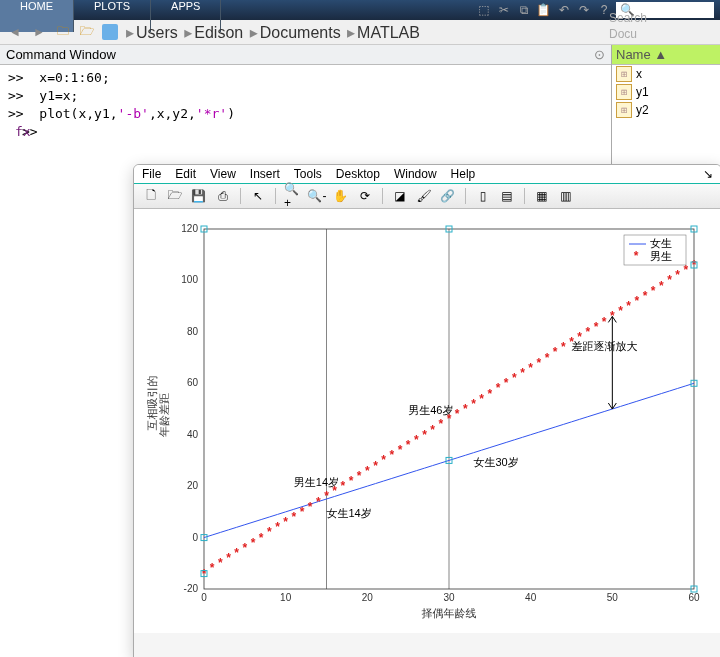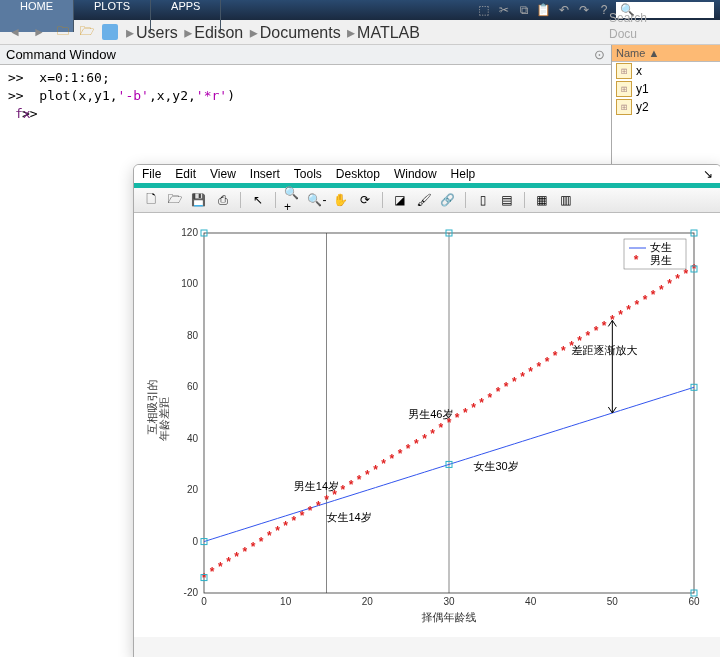--- a/index.html
+++ b/index.html
@@ -24,21 +24,21 @@
   .wspace{width:108px;display:flex;flex-direction:column}
   .wshead{background:#eef0f2;border-bottom:1px solid #bbb;padding:2px 4px;font-size:13px}
   .wsvar{display:flex;align-items:center;gap:4px;padding:1px 4px;font-size:12px}
   .varicon{width:14px;height:14px;border:1px solid #cca040;background:#fff6d0;display:flex;align-items:center;justify-content:center;font-size:8px;color:#a88}
   
   .figwin{position:absolute;left:133px;top:164px;width:587px;height:492px;background:#f5f5f5;border:1px solid #aaa;border-radius:6px 6px 0 0;box-shadow:0 4px 16px rgba(0,0,0,0.2);overflow:hidden}
   .figtitle{height:20px;background:linear-gradient(#f0f0f0,#d8d8d8);display:flex;align-items:center;justify-content:center;font-size:12px;border-top-left-radius:6px;border-top-right-radius:6px;position:relative}
   .traffic{position:absolute;left:6px;display:flex;gap:6px}
   .dot{width:11px;height:11px;border-radius:50%}
   .red{background:#ff5f56}.yellow{background:#ffbd2e}.green{background:#27c93f}
-  .menubar{background:#fff;border-bottom:5px solid #14b8a6;padding:2px 8px;font-size:12px;display:flex;gap:14px}
+  .menubar{background:#fff;border-bottom:1px solid #14b8a6;padding:2px 8px;font-size:12px;display:flex;gap:14px}
   .toolbar{background:linear-gradient(#fafafa,#e8e8e8);border-bottom:1px solid #bbb;padding:3px 8px;display:flex;gap:6px;align-items:center}
   .tbtn{width:18px;height:18px;display:flex;align-items:center;justify-content:center;font-size:12px}
   .tsep{width:1px;height:16px;background:#bbb;margin:0 2px}
   .plotarea{position:relative;width:100%;height:calc(100% - 68px);background:#fff}
   svg{display:block}
   .axlabel{font-size:11px;fill:#333}
   .tick{font-size:10px;fill:#333}
   .ann{font-size:11px;fill:#000}
   .legbox{fill:#fff;stroke:#666;stroke-width:0.5}
 </style>
@@ -79,26 +79,27 @@
 </div>
 
 <div class="mainrow">
   <div class="cmdpane">
     <div class="panetitle">
       <span>Command Window</span>
       <span style="color:#888">⊙</span>
     </div>
     <div class="cmdbody">
       <div class="prompt">&gt;&gt;  x=0:1:60;</div>
+      <div class="prompt">&gt;&gt;  y1=x;</div>
       <div class="prompt"><span>&gt;&gt;  plot(x,y1,</span><span class="str">'-b'</span><span>,x,y2,</span><span class="str">'*r'</span><span>)</span></div>
       <div class="prompt"><span class="fx">fx</span><span style="margin-left:14px">&gt;&gt; </span></div>
     </div>
   </div>
   <div class="wspace">
-    <div class="wshead" style="background:#fdba74;color:#555;font-size:11px"><span>Name</span> ▲</div>
+    <div class="wshead" style="background:#bef264;color:#555;font-size:13px"><span>Name</span> ▲</div>
     <div class="wsvar">
         <div class="varicon">⊞</div>
         <span>x</span>
       </div>
     <div class="wsvar">
         <div class="varicon">⊞</div>
         <span>y1</span>
       </div>
     <div class="wsvar">
         <div class="varicon">⊞</div>

